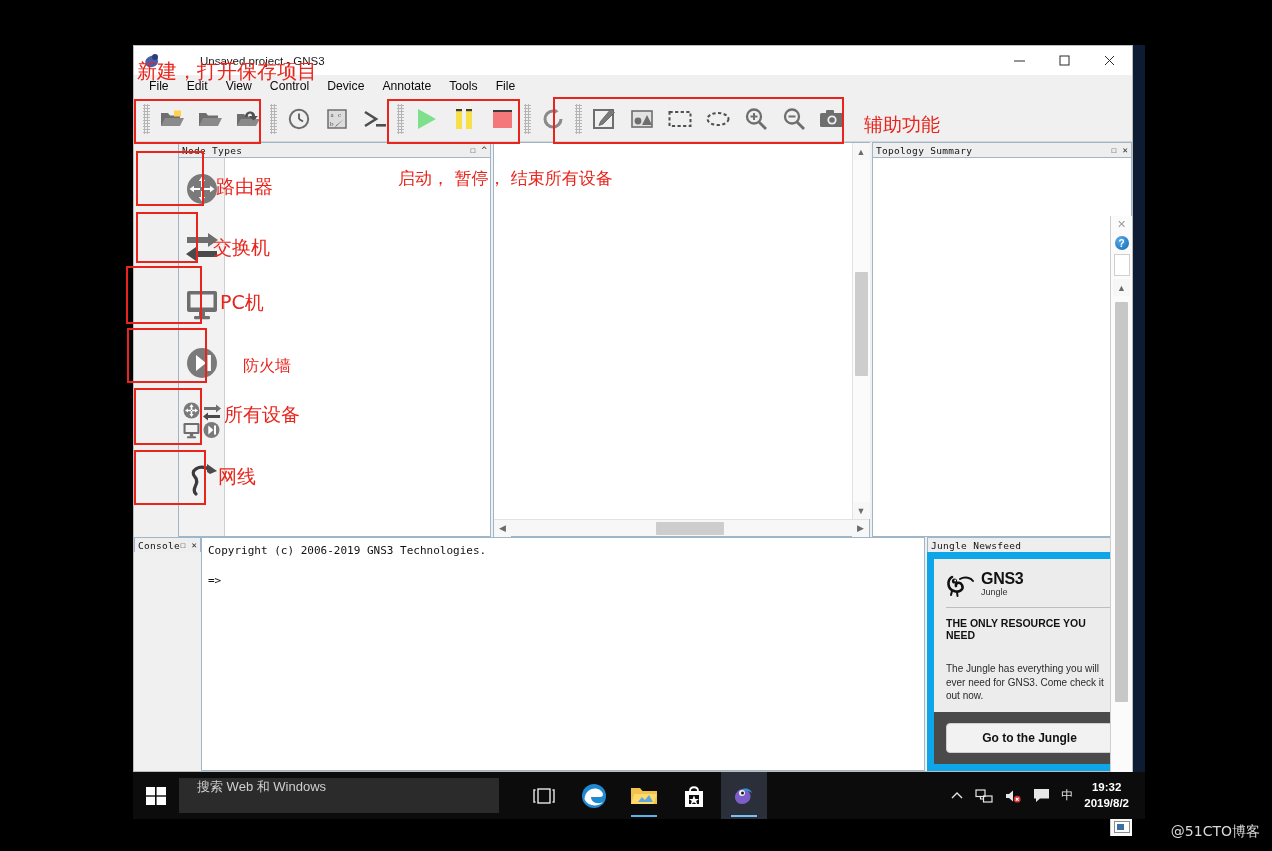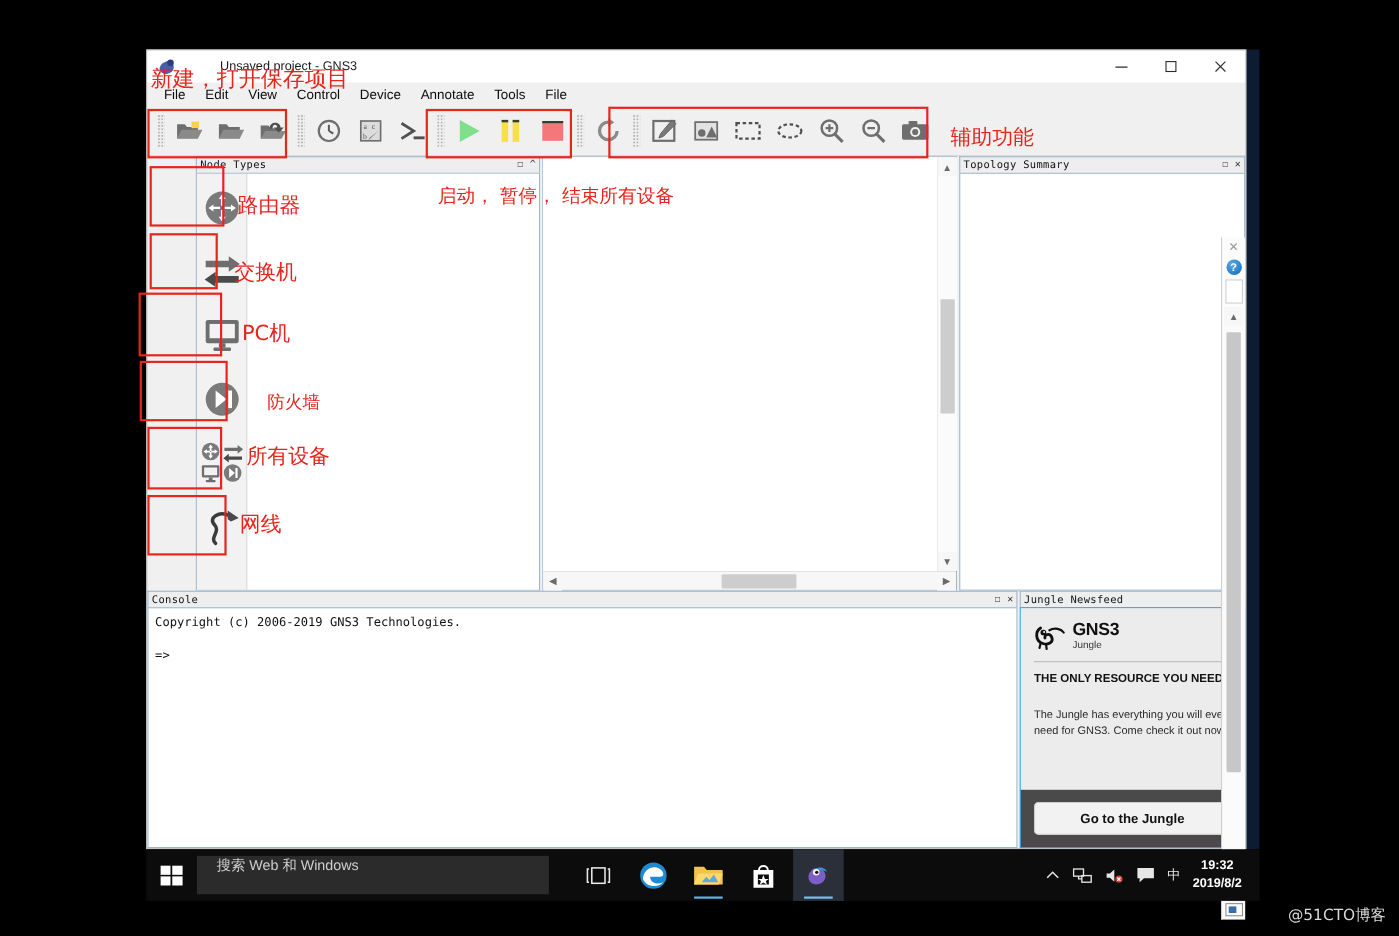--- a/index.html
+++ b/index.html
@@ -124,30 +124,30 @@
   .vsb-thumb { position: absolute; left: 2px; width: 13px; background: #cdcdcd; border-radius: 1px; }
   .hsb { height: 17px; background: #f7f7f7; border-top: 1px solid #e2e2e2;
          display: flex; align-items: center; }
   .hsb-track { flex: 1; height: 17px; position: relative; }
   .hsb-thumb { position: absolute; top: 2px; height: 13px; background: #cdcdcd; border-radius: 1px; }
 
   
   .rdock { width: 260px; display: flex; flex-direction: column; margin-left: 2px; }
 
   
-  .console-dock { flex: 1; display: flex; flex-direction: column; min-width: 0; }
+  .console-dock { flex: 1; display: flex; flex-direction: row; min-width: 0; }
   .console-body {
     flex: 1; background: #fff; border: 1px solid #9fb6c9; padding: 6px 6px 0 6px;
     font-family: "DejaVu Sans Mono", monospace; font-size: 11px; color: #111;
     line-height: 1.35; overflow: hidden;
   }
 
   
   .news-dock { width: 205px; display: flex; flex-direction: column; margin-left: 2px; }
-  .news-body { flex: 1; background: #e9e9e9; border: 1px solid #0ea5e9; display: flex; flex-direction: column; }
+  .news-body { flex: 1; background: #e9e9e9; border: 7px solid #0ea5e9; display: flex; flex-direction: column; }
   .news-card { flex: 1; padding: 12px 12px 6px 12px; background: #ececec; }
   .news-logo { display: flex; align-items: center; gap: 5px; }
   .news-logo-text { line-height: 1; }
   .news-logo-text .g1 { font-size: 16px; font-weight: bold; color: #111; letter-spacing: -0.3px; }
   .news-logo-text .g2 { font-size: 9px; color: #333; display: block; margin-top: 1px; }
   .news-hr { height: 1px; background: #bdbdbd; margin: 10px 0 9px 0; }
   .news-head { font-size: 10.5px; font-weight: bold; color: #111; margin-bottom: 21px; }
   .news-text { font-size: 10px; color: #2a2a2a; line-height: 1.35; }
   .news-footer { background: #4a4a4a; padding: 11px 12px; }
   .jungle-btn {

